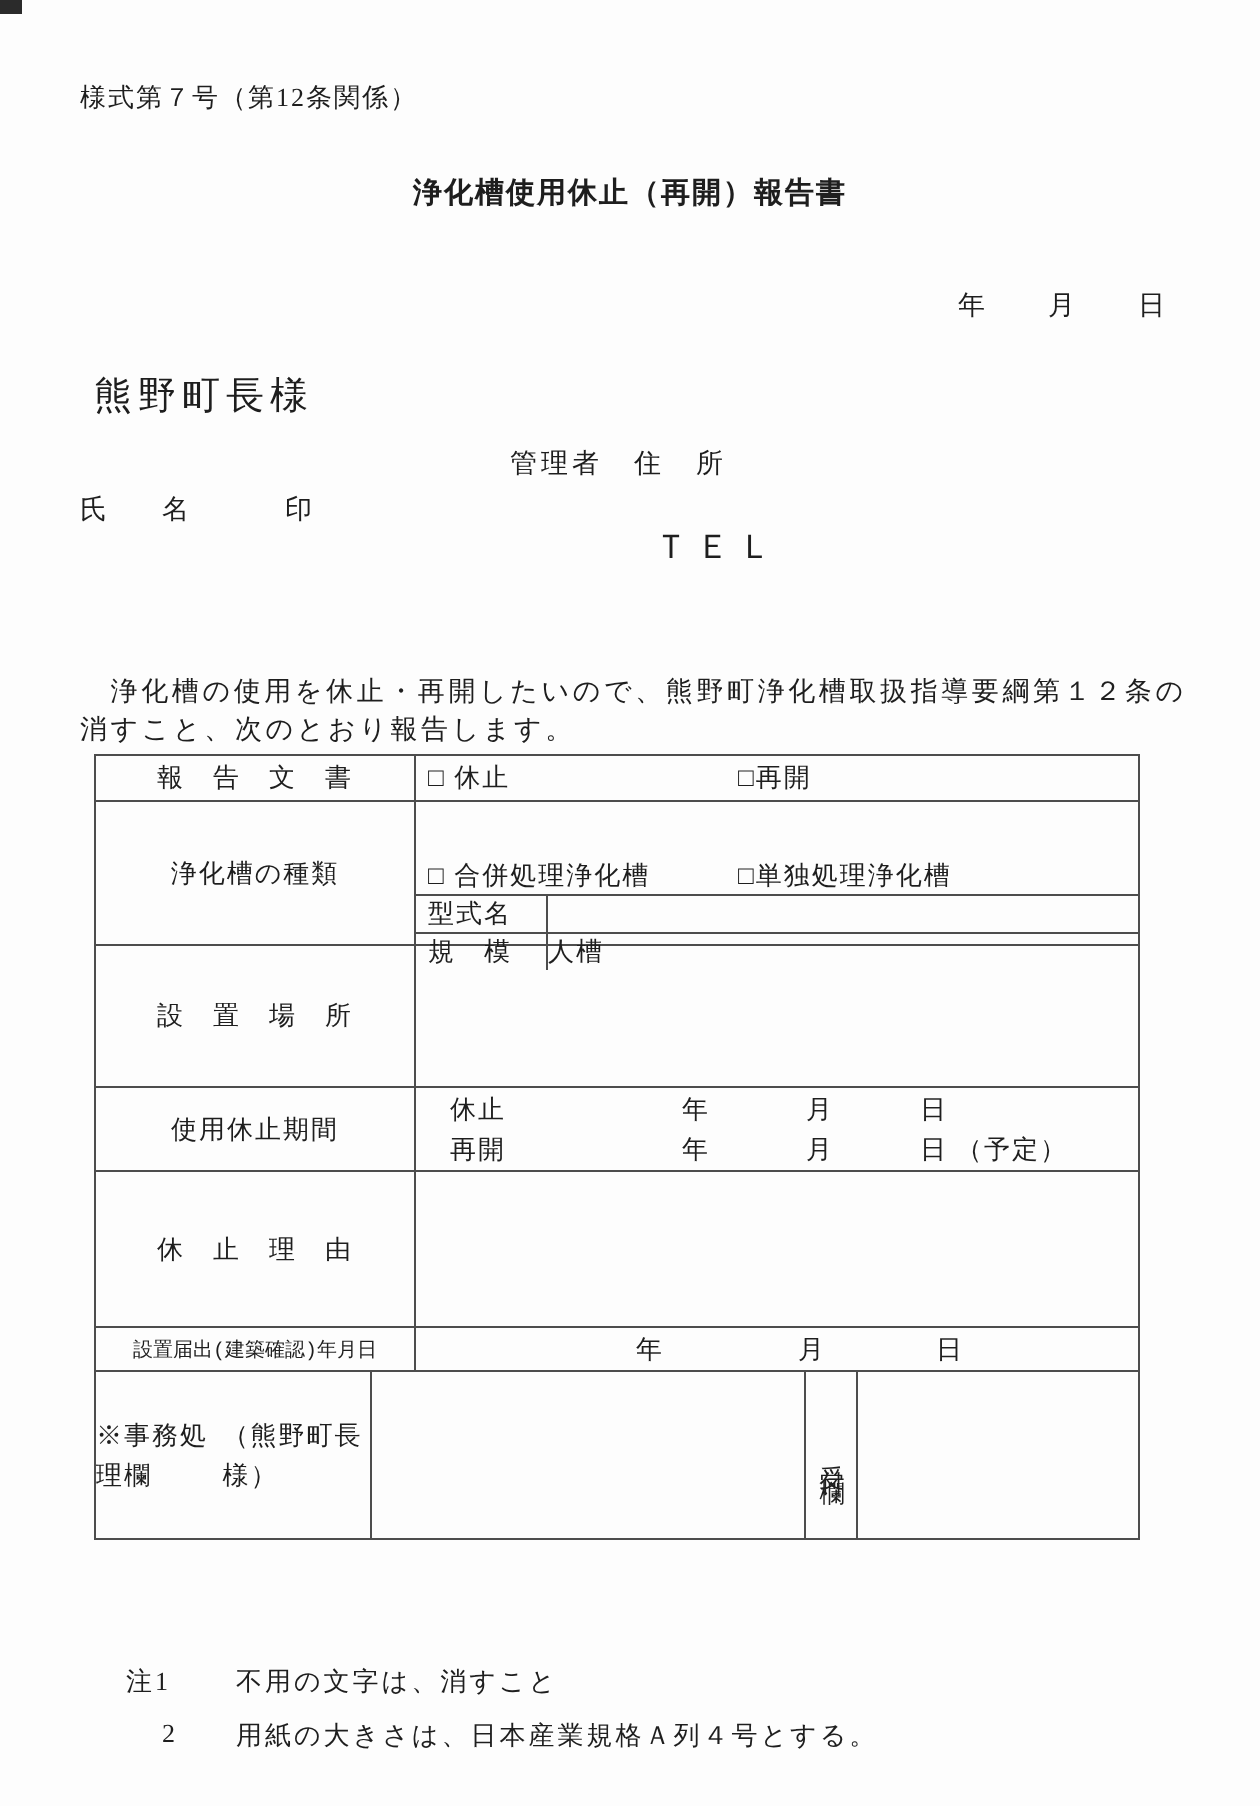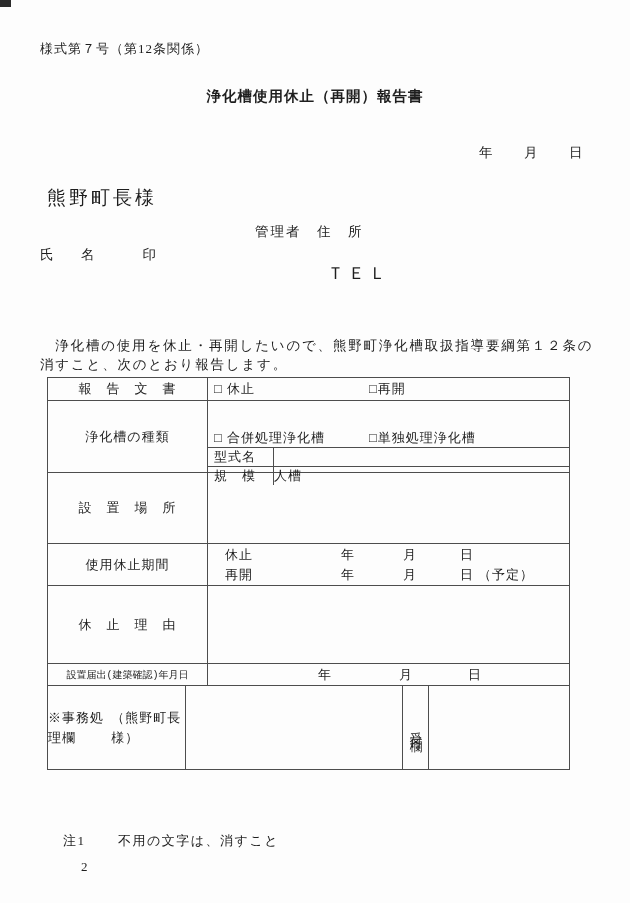--- a/index.html
+++ b/index.html
@@ -212,16 +212,17 @@
 
   </div>
 
   <div class="notes">
     <div class="note-line">
       <span class="note-marker">注1</span>
       <span>不用の文字は、消すこと</span>
     </div>
     <div class="note-line">
       <span class="note-marker indent">2</span>
+      <span>用紙の大きさは、日本産業規格Ａ列４号とする。</span>
     </div>
   </div>
 
 </div>
 
 </body></html>

